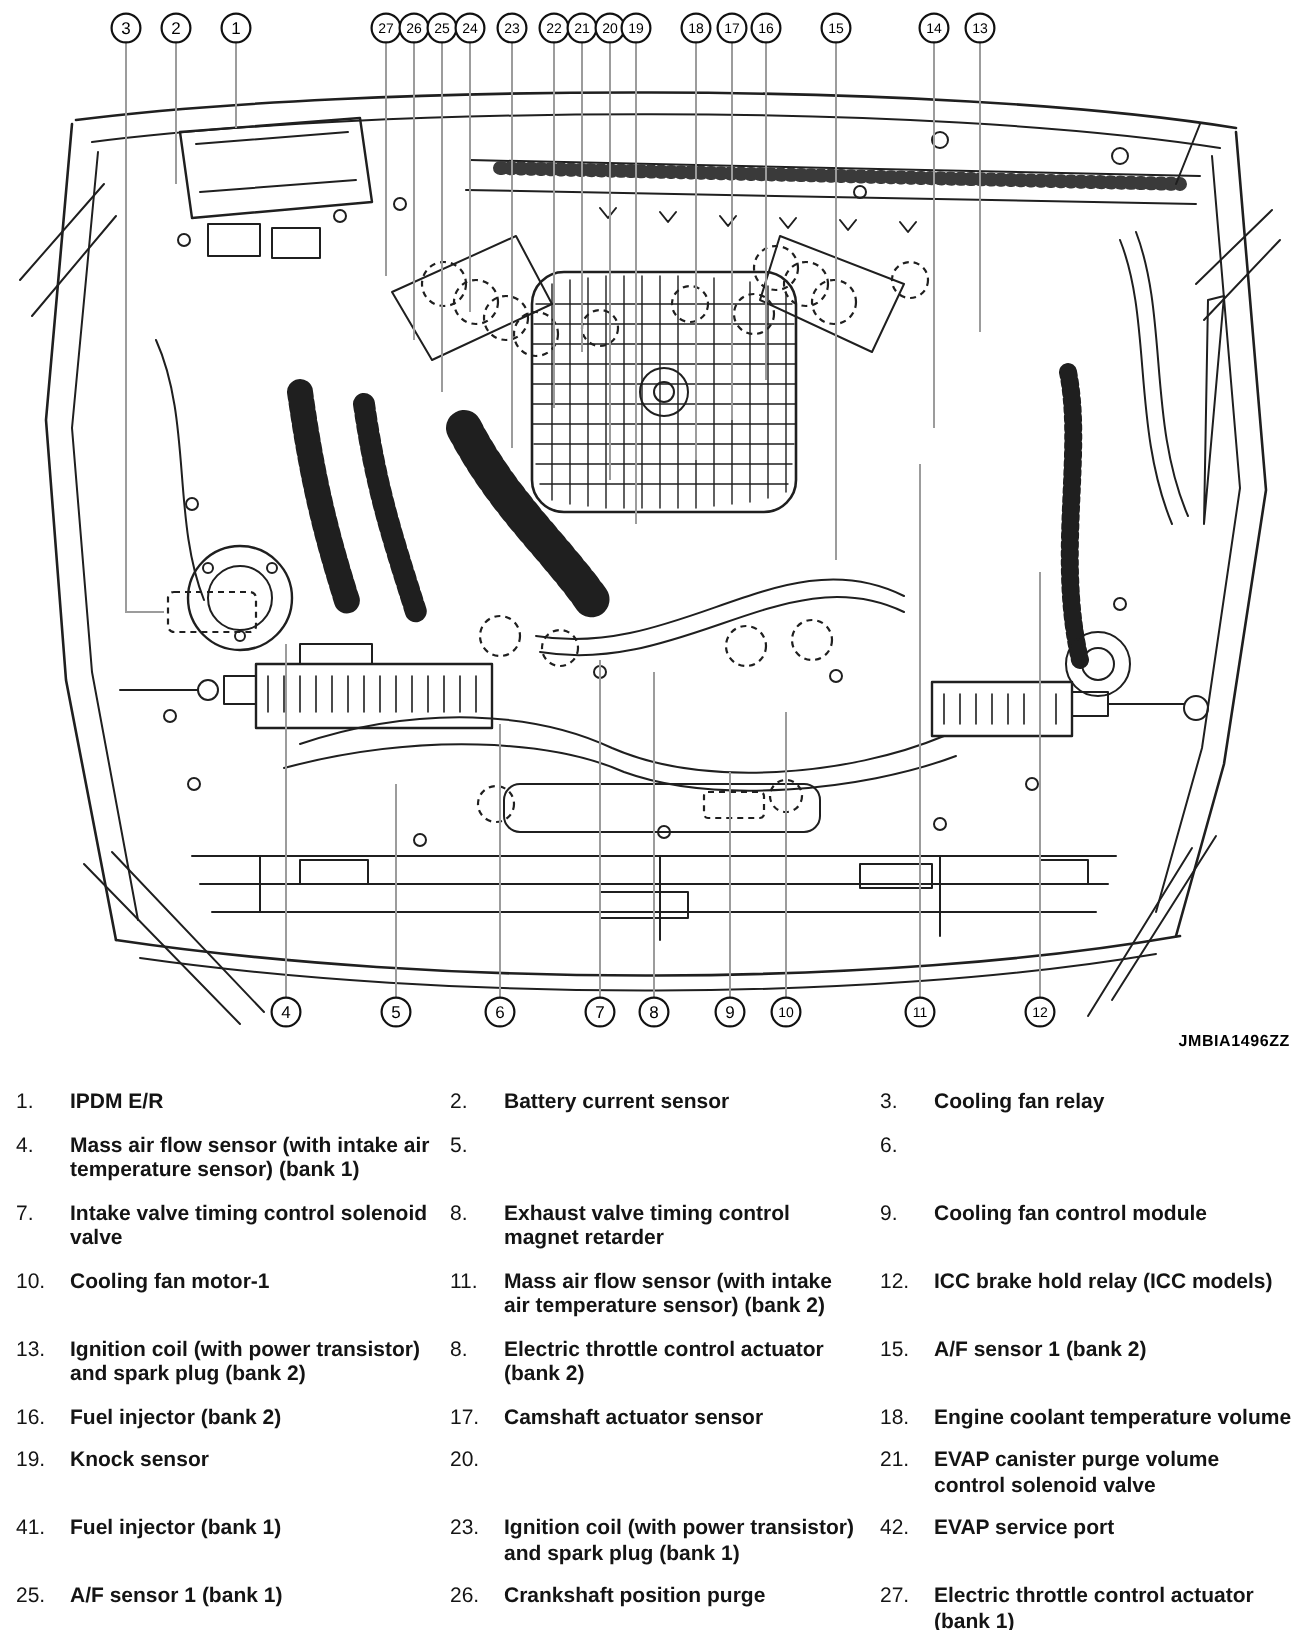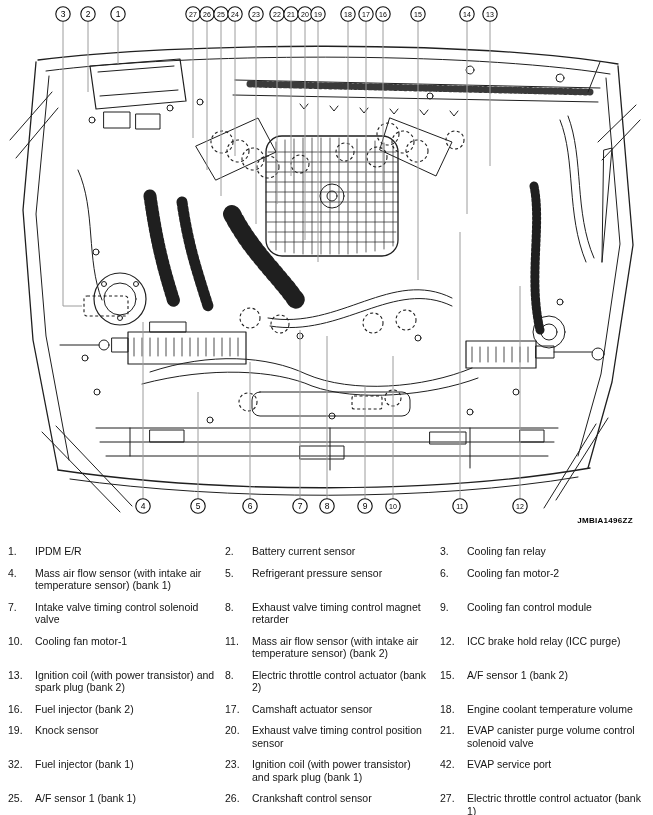--- a/index.html
+++ b/index.html
@@ -1,26 +1,26 @@
 <!DOCTYPE html>
 <html><head>
 <meta charset="utf-8">
 <style>
   html,body{margin:0;padding:0;background:#fff;}
   .page{position:relative;width:653px;height:815px;background:#fff;overflow:hidden;
         font-family:"Liberation Sans",sans-serif;color:#141414;}
   .diagram-svg{position:absolute;top:0;left:0;}
-  .figure-id{position:absolute;top:516px;right:20px;font-size:8px;font-weight:bold;
+  .figure-id{position:absolute;top:516px;right:8px;font-size:8px;font-weight:bold;
              letter-spacing:.3px;color:#000;}
   .legend{position:absolute;left:8px;top:545px;width:640px;display:grid;
           grid-template-columns:207px 205px 1fr;column-gap:10px;row-gap:9px;
           font-size:10.5px;line-height:12.5px;}
   .legend-item{display:flex;align-items:flex-start;}
   .legend-item .num{flex:0 0 27px;width:27px;}
-  .legend-item .lbl{flex:1 1 auto;}
+  .legend-item .lbl{flex:1 1 auto;font-weight:bold;}
 </style>
 </head>
 <body>
 
 <div class="page">
 
   <svg class="diagram-svg" width="653" height="540" viewBox="0 0 653 540">
 
     <g stroke="#1f1f1f" fill="none" stroke-width="1" stroke-linecap="round" stroke-linejoin="round">
 
@@ -301,25 +301,23 @@
       <div class="legend-item">
         <span class="num">3.</span>
         <span class="lbl">Cooling fan relay</span>
       </div>
       <div class="legend-item">
         <span class="num">4.</span>
         <span class="lbl">Mass air flow sensor (with intake air temperature sensor) (bank 1)</span>
       </div>
       <div class="legend-item">
         <span class="num">5.</span>
-        <span class="lbl">Refrigerant pressure sensor</span>
       </div>
       <div class="legend-item">
         <span class="num">6.</span>
-        <span class="lbl">Cooling fan motor-2</span>
       </div>
       <div class="legend-item">
         <span class="num">7.</span>
         <span class="lbl">Intake valve timing control solenoid valve</span>
       </div>
       <div class="legend-item">
         <span class="num">8.</span>
         <span class="lbl">Exhaust valve timing control magnet retarder</span>
       </div>
       <div class="legend-item">
@@ -329,21 +327,21 @@
       <div class="legend-item">
         <span class="num">10.</span>
         <span class="lbl">Cooling fan motor-1</span>
       </div>
       <div class="legend-item">
         <span class="num">11.</span>
         <span class="lbl">Mass air flow sensor (with intake air temperature sensor) (bank 2)</span>
       </div>
       <div class="legend-item">
         <span class="num">12.</span>
-        <span class="lbl">ICC brake hold relay (ICC purge)</span>
+        <span class="lbl">ICC brake hold relay (ICC models)</span>
       </div>
       <div class="legend-item">
         <span class="num">13.</span>
         <span class="lbl">Ignition coil (with power transistor) and spark plug (bank 2)</span>
       </div>
       <div class="legend-item">
         <span class="num">8.</span>
         <span class="lbl">Electric throttle control actuator (bank 2)</span>
       </div>
       <div class="legend-item">
@@ -361,44 +359,43 @@
       <div class="legend-item">
         <span class="num">18.</span>
         <span class="lbl">Engine coolant temperature volume</span>
       </div>
       <div class="legend-item">
         <span class="num">19.</span>
         <span class="lbl">Knock sensor</span>
       </div>
       <div class="legend-item">
         <span class="num">20.</span>
-        <span class="lbl">Exhaust valve timing control position sensor</span>
       </div>
       <div class="legend-item">
         <span class="num">21.</span>
         <span class="lbl">EVAP canister purge volume control solenoid valve</span>
       </div>
       <div class="legend-item">
-        <span class="num">32.</span>
+        <span class="num">41.</span>
         <span class="lbl">Fuel injector (bank 1)</span>
       </div>
       <div class="legend-item">
         <span class="num">23.</span>
         <span class="lbl">Ignition coil (with power transistor) and spark plug (bank 1)</span>
       </div>
       <div class="legend-item">
         <span class="num">42.</span>
         <span class="lbl">EVAP service port</span>
       </div>
       <div class="legend-item">
         <span class="num">25.</span>
         <span class="lbl">A/F sensor 1 (bank 1)</span>
       </div>
       <div class="legend-item">
         <span class="num">26.</span>
-        <span class="lbl">Crankshaft control sensor</span>
+        <span class="lbl">Crankshaft position purge</span>
       </div>
       <div class="legend-item">
         <span class="num">27.</span>
         <span class="lbl">Electric throttle control actuator (bank 1)</span>
       </div>
     </div>
 </div>
 
 </body></html>

